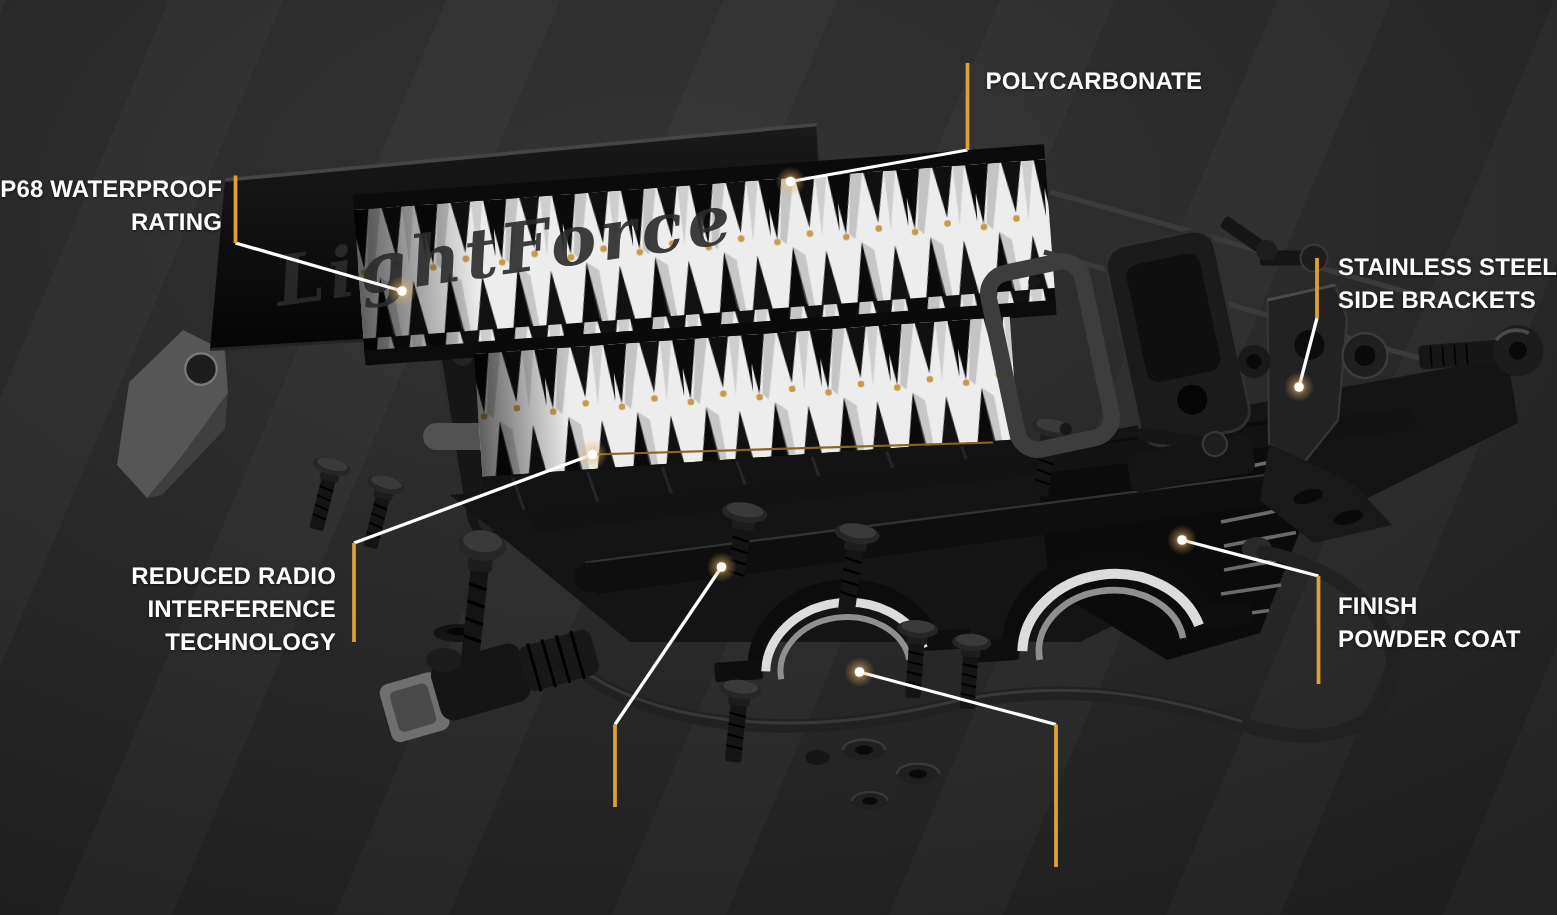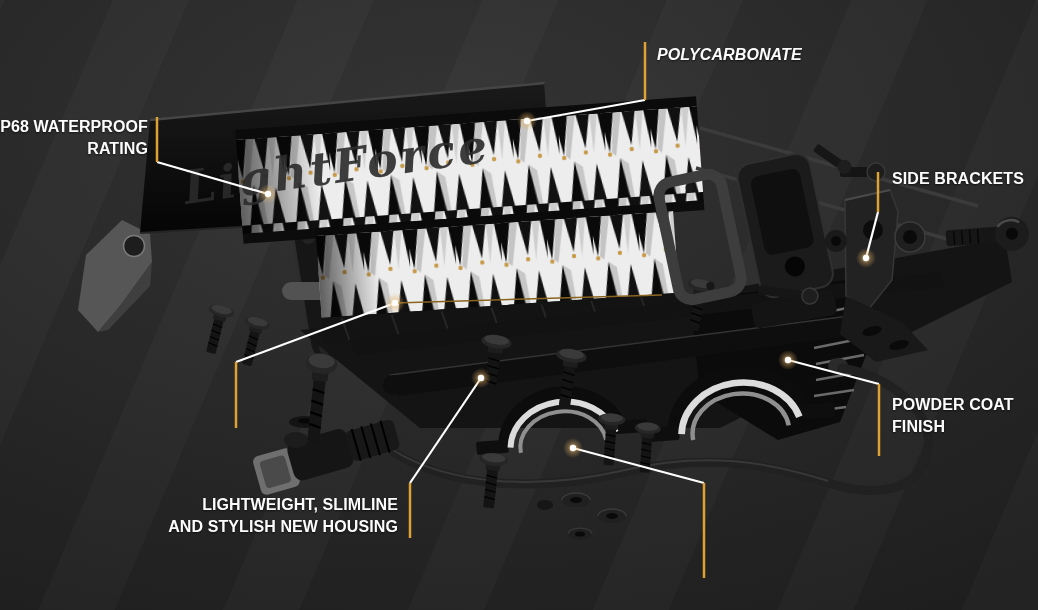--- a/index.html
+++ b/index.html
@@ -293,40 +293,42 @@
             <circle r="3.2" fill="#fff"></circle>
           </g>
         <g transform="translate(788,360)">
             <circle r="10" fill="url(#dotGlow)"></circle>
             <circle r="3.2" fill="#fff"></circle>
           </g>
       </g>
     </g>
   </svg>
 
-  <div class="callout" style="left:657px;top:44px;font-style:italic;">
+  <div class="callout" style="left:657px;top:44px;">
     <div>POLYCARBONATE</div>
   </div>
 
   <div class="callout right" style="right:890px;top:116px;">
     <div>IP68 WATERPROOF</div>
     <div>RATING</div>
   </div>
 
   <div class="callout" style="left:892px;top:168px;">
+    <div>STAINLESS STEEL</div>
     <div>SIDE BRACKETS</div>
   </div>
 
-
-  <div class="callout right" style="right:640px;top:494px;">
-    <div>LIGHTWEIGHT, SLIMLINE</div>
-    <div>AND STYLISH NEW HOUSING</div>
-  </div>
+  <div class="callout right" style="right:814px;top:374px;">
+    <div>REDUCED RADIO</div>
+    <div>INTERFERENCE</div>
+    <div>TECHNOLOGY</div>
+  </div>
+
 
   <div class="callout" style="left:716px;top:493px;">
   </div>
 
   <div class="callout" style="left:892px;top:394px;">
+    <div>FINISH</div>
     <div>POWDER COAT</div>
-    <div>FINISH</div>
   </div>
 
 </div>
 
 </body></html>

